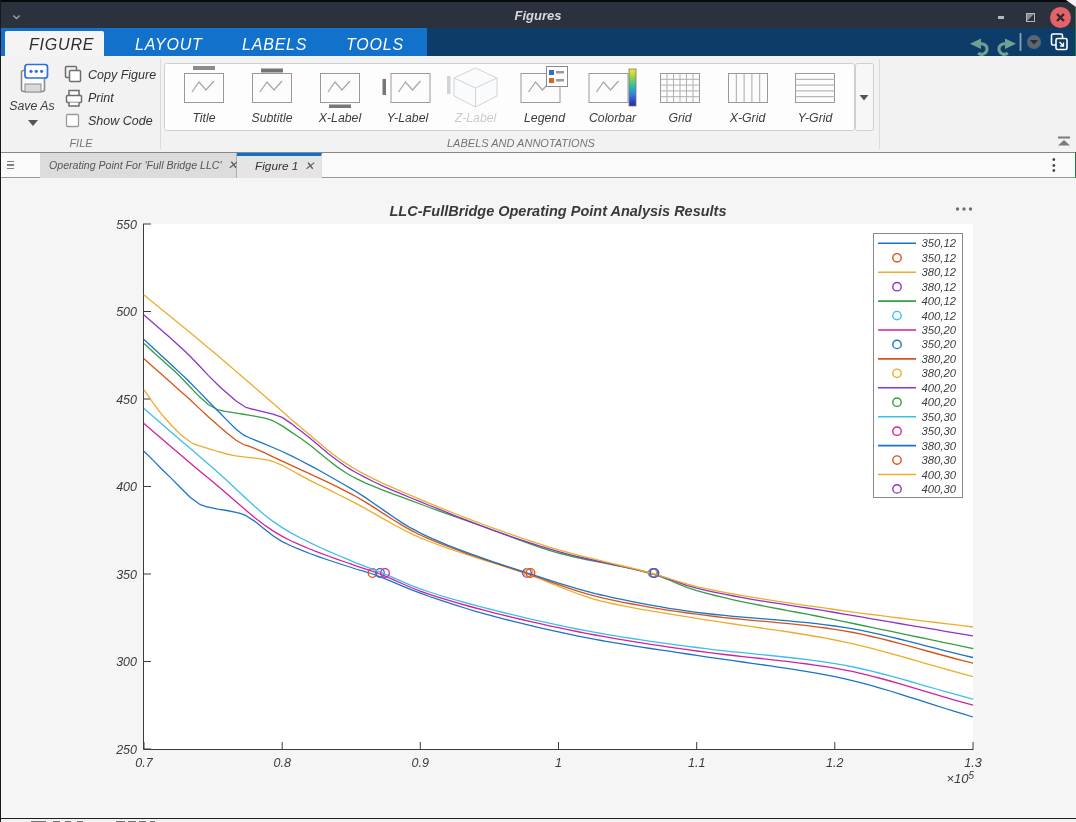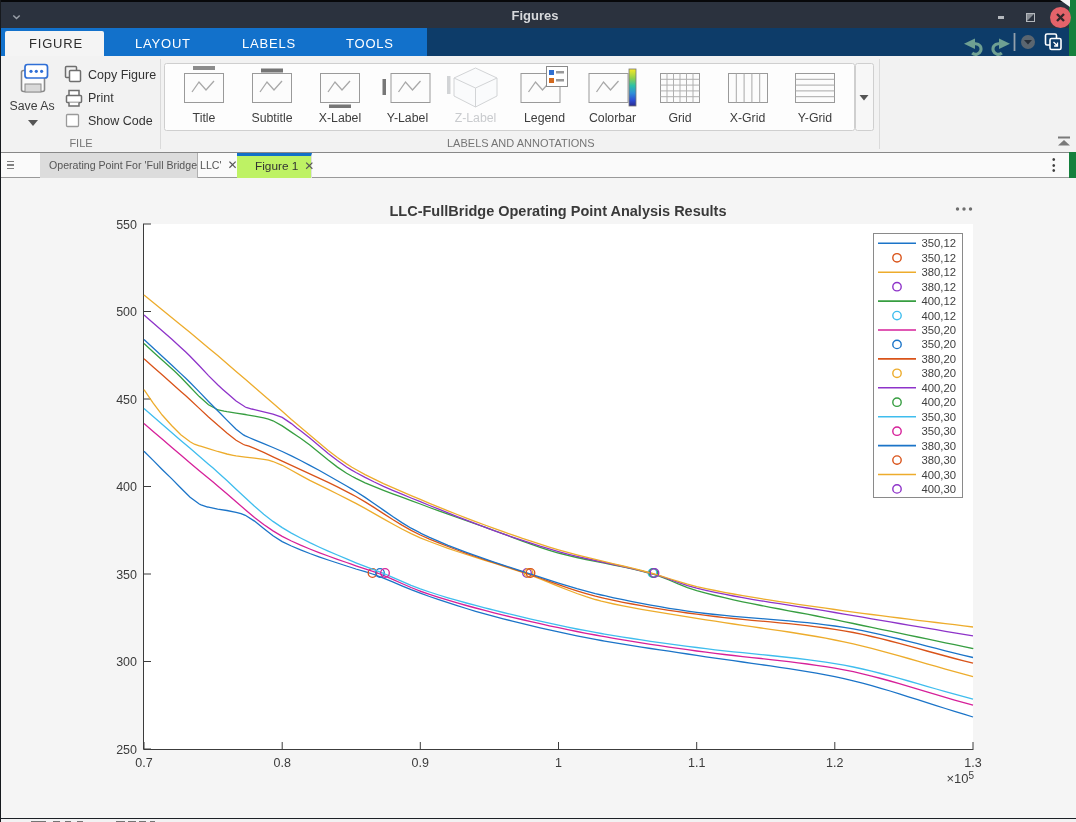--- a/index.html
+++ b/index.html
@@ -1,32 +1,32 @@
 <!DOCTYPE html>
 <html><head><meta charset="utf-8"><style>
 * {margin:0;padding:0;box-sizing:border-box}
 html,body {width:1076px;height:822px;overflow:hidden;background:#f2f2f3;font-family:"Liberation Sans",sans-serif;}
-#win {position:relative;width:1076px;height:822px;border-left:1px solid #16191d;border-right:7px solid #15803d;}
+#win {position:relative;width:1076px;height:822px;border-left:1px solid #16191d;border-right:1px solid #15803d;font-style:italic;}
 #titlebar {position:absolute;left:0;top:0;width:100%;height:28px;background:#2b323e;border-top:2px solid #07080a;}
 #titlebar .t {position:absolute;left:0;right:0;top:6px;text-align:center;color:#d7d9dc;font-size:13px;font-weight:bold;}
 #chev {position:absolute;left:11px;top:11px;width:9px;height:8px;}
 #mini {position:absolute;left:997px;top:14px;width:6px;height:3px;background:#b4b8bd;}
 #rest {position:absolute;left:1025px;top:11px;width:9px;height:9px;border:1.5px solid #b4b8bd;background:linear-gradient(135deg,#868b92 49%,#2b323e 51%);}
 #clos {position:absolute;left:1049px;top:5px;width:21px;height:21px;border-radius:50%;background:#e4636a;}
 #tabrow {position:absolute;left:0;top:28px;width:100%;height:28px;background:#0d3c69;}
 #tabrow .bright {position:absolute;left:0;top:0;width:426px;height:28px;background:#1271cb;}
 #tabrow .wtab {position:absolute;left:4px;top:3px;width:99px;height:25px;background:#f4f4f4;border-radius:2px 2px 0 0;}
-#tabrow .lbl {position:absolute;top:8px;font-size:13px;letter-spacing:0.8px;color:#fff;}
+#tabrow .lbl {position:absolute;top:8px;font-size:16px;letter-spacing:0.8px;color:#fff;}
 #tabrow .lbl.dark {color:#2d2d2d;}
 #ribbon {position:absolute;left:0;top:56px;width:100%;height:96px;}
 #doctabs {position:absolute;left:0;top:152px;width:100%;height:26px;background:#fafafa;border-top:1px solid #888;border-bottom:1px solid #999;}
 #grip {position:absolute;left:6px;top:8px;width:7px;}
 #grip div {height:1.2px;background:#808080;margin-bottom:2.2px;}
-.tab1 {position:absolute;left:39px;top:0;width:158px;height:25px;background:#dcdcdc;border-right:1px solid #b0b0b0;color:#565656;font-size:10.6px;line-height:25px;padding-left:9px;white-space:nowrap;}
-.tab2 {position:absolute;left:236px;top:0;width:75px;height:25px;background:#bef264;border-top:3px solid #1070c8;color:#333;font-size:11.8px;line-height:21px;padding-left:18px;border-right:1px solid #e0e0e0;white-space:nowrap;}
+.tab1 {position:absolute;left:39px;top:0;width:197px;height:25px;background:#dcdcdc;border-right:1px solid #b0b0b0;color:#565656;font-size:10.6px;line-height:25px;padding-left:9px;white-space:nowrap;}
+.tab2 {position:absolute;left:236px;top:0;width:85px;height:25px;background:#e5e5e5;border-top:3px solid #1070c8;color:#333;font-size:11.8px;line-height:21px;padding-left:18px;border-right:1px solid #e0e0e0;white-space:nowrap;}
 .xx {display:inline-block;margin-left:6px;color:#555;font-size:12px;}
 #kebab {position:absolute;left:1051px;top:4px;color:#3f3f3f;font-size:10px;line-height:5.6px;}
 #chartwrap {position:absolute;left:0;top:178px;width:1076px;height:640px;}
 #bottom {position:absolute;left:0;top:818px;width:1076px;height:4px;background:#f2f2f3;border-top:1.5px solid #1c2026;}
 </style></head>
 <body>
 <div id="win">
 <div id="titlebar">
   <svg id="chev" viewBox="0 0 10 10">
         <path d="M1,3 L5,7 L9,3" fill="none" stroke="#9aa0a8" stroke-width="1.8"></path>

